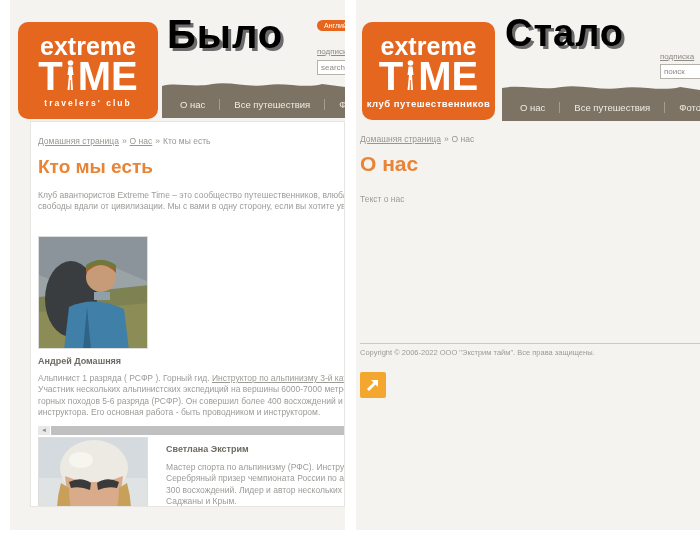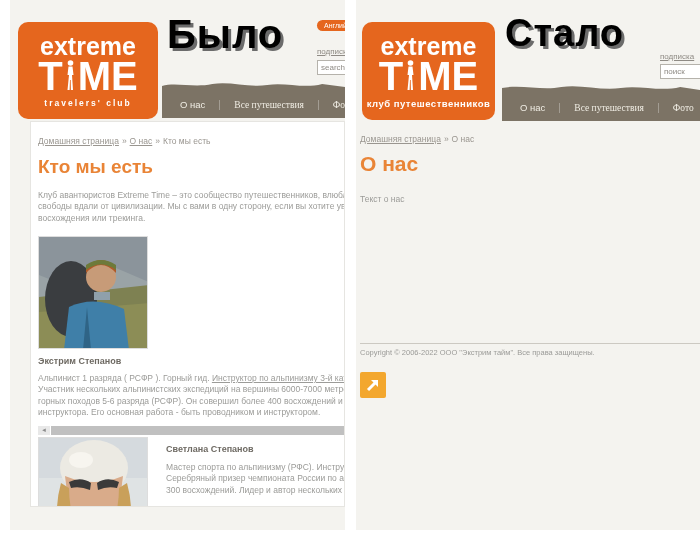--- a/index.html
+++ b/index.html
@@ -40,21 +40,21 @@
   #panel-before .search-box { left:307px; top:60px; }
   #panel-after  .search-box { left:304px; top:64px; }
 
   
   .nav { position:absolute; right:0; }
   #panel-before .nav { left:152px; top:79px; }
   #panel-after  .nav { left:146px; top:82px; }
   .nav-wave { display:block; width:100%; height:12px; }
   .nav-bar { background:#7c7365; height:27px; display:flex; align-items:center; color:#efece3; font-size:9.5px; }
   .nav-item { padding:0 14px; white-space:nowrap; cursor:pointer; }
-  .nav-item + .nav-item { border-left:1px solid rgba(255,255,255,0.3);font-family:Liberation Serif, serif; }
+  .nav-item + .nav-item { border-left:1px solid rgba(255,255,255,0.3); }
   .nav-item:first-child { padding-left:18px; }
 
   
   .content { position:absolute; left:20px; top:121px; right:0; height:386px; background:#fff;
              border:1px solid #e6e5e1; overflow:hidden; }
   .breadcrumb { position:absolute; left:7px; font-size:8.5px; color:#9a9690; white-space:nowrap; }
   #panel-before .breadcrumb { top:14px; }
   .crumb-link { text-decoration:underline; cursor:pointer; }
   .crumb-sep { margin:0 3px; }
   .page-title { position:absolute; left:7px; color:#e98436; font-weight:bold; }
@@ -128,40 +128,39 @@
     <div class="content">
       <div class="breadcrumb">
         <span class="crumb-link">Домашняя страница</span><span class="crumb-sep">»</span><span class="crumb-link">О нас</span><span class="crumb-sep">»</span><span>Кто мы есть</span>
       </div>
 
       <div class="page-title">Кто мы есть</div>
 
       <div class="para" id="intro-para">
         <span class="line">Клуб авантюристов Extreme Time – это сообщество путешественников, влюбленных в г</span>
         <span class="line">свободы вдали от цивилизации. Мы с вами в одну сторону, если вы хотите увидеть мир</span>
-        <span class="line">восхождения или трекинга.</span>
       </div>
 
       <div class="photo" id="photo1">
         <svg width="110" height="113" viewBox="0 0 110 113">
           <rect width="110" height="113" fill="#9aa3a6"></rect>
           <path d="M0,0 L110,0 L110,45 L70,28 L30,50 L0,38 Z" fill="#8b949b"></path>
           <path d="M0,60 L110,48 L110,113 L0,113 Z" fill="#7e8152"></path>
           <path d="M0,75 L110,66 L110,113 L0,113 Z" fill="#8c8d56"></path>
           <ellipse cx="32" cy="62" rx="26" ry="38" fill="#3a3d40"></ellipse>
           <path d="M30,70 Q55,58 85,72 L90,113 L25,113 Z" fill="#3f7fa8"></path>
           <path d="M48,70 L52,113 L44,113 Z" fill="#2f6486"></path>
           <circle cx="62" cy="40" r="15" fill="#c79b78"></circle>
           <path d="M47,36 Q62,20 77,36 L77,30 Q62,16 47,30 Z" fill="#b05a28"></path>
           <path d="M47,33 Q62,22 77,33 L77,28 Q62,18 47,28 Z" fill="#6d7a3a"></path>
           <rect x="55" y="55" width="16" height="8" fill="#8fa0ab"></rect>
         </svg>
       </div>
 
-      <div class="person-name" id="name1">Экстрим Степанов</div>
+      <div class="person-name" id="name1">Андрей Домашняя</div>
 
       <div class="para" id="bio1">
         <span class="line"><span>Альпинист 1 разряда ( РСФР ). Горный гид. </span><span class="bio-link">Инструктор по альпинизму 3-й категории (Р</span></span>
         <span class="line">Участник нескольких альпинистских экспедиций на вершины 6000-7000 метров в горах</span>
         <span class="line">горных походов 5-6 разряда (РСФР). Он совершил более 400 восхождений и большинст</span>
         <span class="line">инструктора. Его основная работа - быть проводником и инструктором.</span>
       </div>
 
       <div class="h-scrollbar">
         <div class="h-scroll-btn">◄</div>
@@ -177,26 +176,27 @@
           <path d="M26,38 Q55,50 84,38 L80,70 Q55,86 30,70 Z" fill="#d9ab8a"></path>
           <path d="M30,44 Q42,38 52,45 L51,52 Q41,48 32,50 Z" fill="#3a3a3a"></path>
           <path d="M58,45 Q68,38 80,44 L78,50 Q68,48 59,52 Z" fill="#3a3a3a"></path>
           <path d="M42,68 Q55,76 68,68 Q55,72 42,68 Z" fill="#fff"></path>
           <path d="M22,45 Q15,70 20,95 L38,95 Q30,70 30,50 Z" fill="#c9a05a"></path>
           <path d="M88,45 Q95,70 90,95 L72,95 Q80,70 80,50 Z" fill="#c9a05a"></path>
           <path d="M30,82 Q55,95 80,82 L84,95 L26,95 Z" fill="#2f6fb5"></path>
         </svg>
       </div>
 
-      <div class="person-name" id="name2">Светлана Степанов</div>
+      <div class="person-name" id="name2">Светлана Экстрим</div>
 
       <div class="para" id="bio2">
         <span class="line">Мастер спорта по альпинизму (РФС). Инструктор по а</span>
         <span class="line">Серебряный призер чемпионата России по альпинизм</span>
         <span class="line">300 восхождений. Лидер и автор нескольких маршрут</span>
+        <span class="line">Саджаны и Крым.</span>
       </div>
     </div>
   </div>
 
   <div class="panel" id="panel-after">
 
     <div class="logo">
       <div class="logo-word1">extreme</div>
       <div class="logo-word2">
         <span>T</span>

